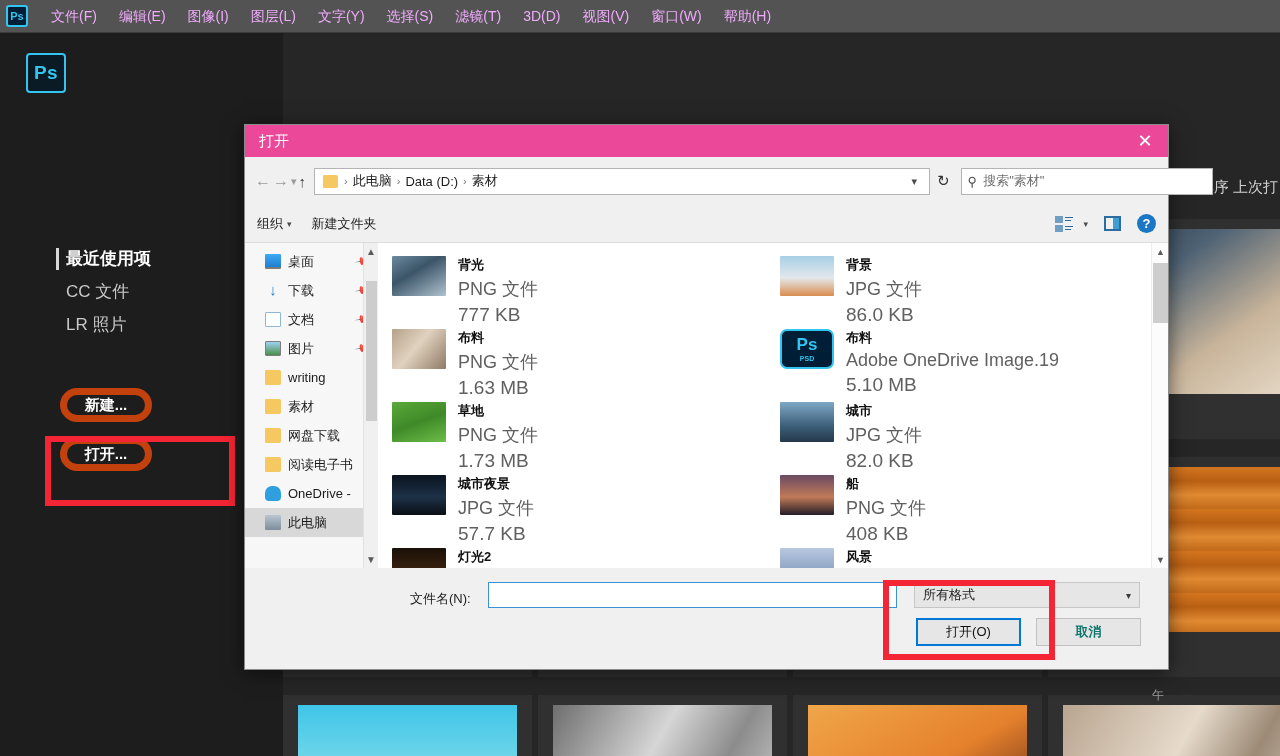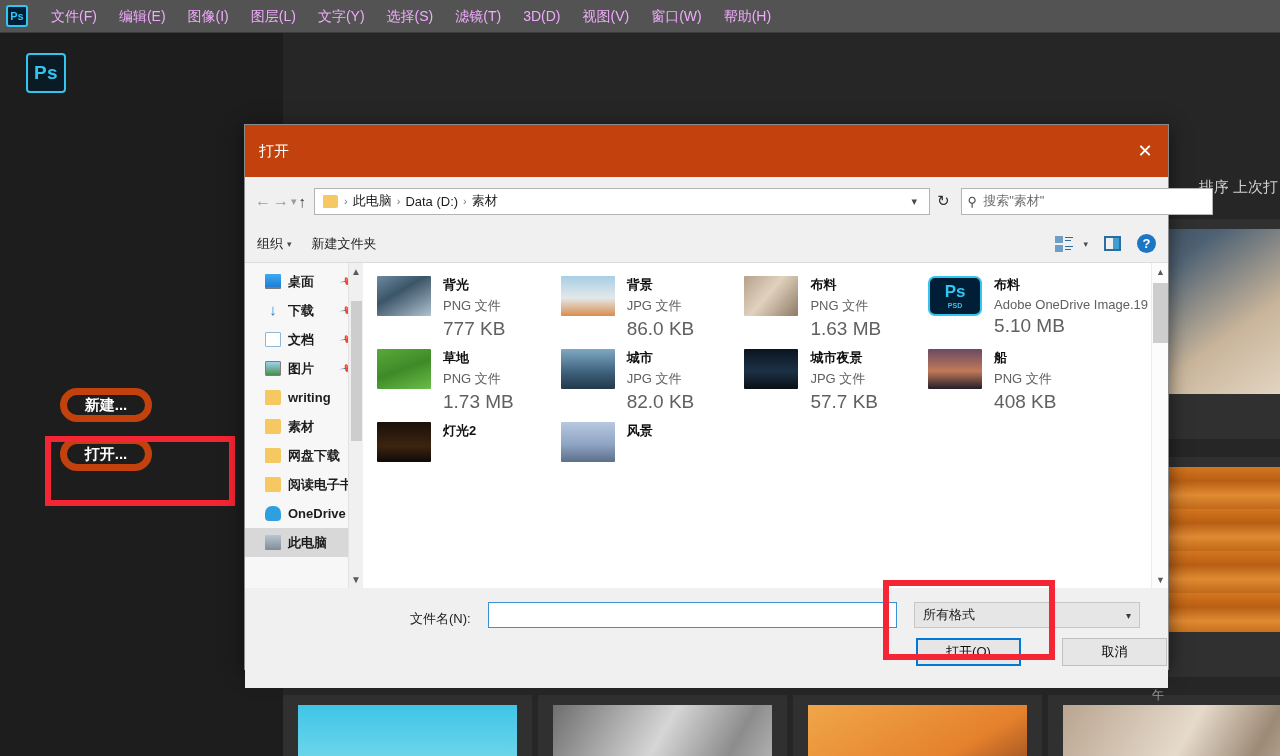--- a/index.html
+++ b/index.html
@@ -102,21 +102,21 @@
   
   .dialog {
     position: absolute; left: 244px; top: 124px;
     width: 925px; height: 546px;
     background: #f0f0f0;
     border: 1px solid #8a8a8a;
     box-shadow: 0 3px 18px rgba(0,0,0,.55);
     font-size: 13px; color: #111;
   }
   .dlg-title {
-    height: 52px; background: #c2410c;
+    height: 32px; background: #ec4899;
     display: flex; align-items: center;
     color: #ffffff; font-size: 15px; padding-left: 14px;
   }
   .dlg-close {
     margin-left: auto; width: 46px; height: 36px;
     display: flex; align-items: center; justify-content: center;
     color: #fff; font-size: 18px; font-weight: 300;
   }
 
   .dlg-navbar {
@@ -174,22 +174,22 @@
   }
   .ic-help {
     width: 19px; height: 19px; border-radius: 50%; background: #1b77c4;
     color: #fff; font-size: 13px; font-weight: bold;
     display: flex; align-items: center; justify-content: center;
   }
 
   .dlg-main { display: flex; height: 325px; background: #fff; }
 
   .dlg-sidebar {
-    width: 118px; background: #f7f7f7; position: relative;
-    overflow: hidden; padding-top: 4px; font-weight: bold;
+    width: 133px; background: #f7f7f7; position: relative;
+    overflow: hidden; padding-top: 4px;
   }
   .side-item {
     height: 29px; display: flex; align-items: center;
     padding-left: 20px; gap: 7px; font-size: 13px; color: #1c1c1c;
     white-space: nowrap; position: relative;
   }
   .side-item.sel { background: #d8d8d8; }
   .side-pin { position: absolute; right: 8px; color: #9a9a9a; font-size: 11px; transform: rotate(35deg); }
   .sic { width: 16px; height: 15px; flex: none; border-radius: 1px; }
   .sic-desktop { background: linear-gradient(180deg,#3fa9f5 0%,#1f7fd0 100%); border-bottom: 2px solid #7b7b7b; }
@@ -209,27 +209,27 @@
   .side-thumb {
     position: absolute; left: 2px; top: 38px; width: 11px; height: 140px;
     background: #cdcdcd;
   }
 
   .dlg-files {
     flex: 1; position: relative; background: #fff; overflow: hidden;
   }
   .file-grid {
     position: absolute; left: 14px; top: 8px; right: 20px;
-    display: grid; grid-template-columns: 1fr 1fr 1fr 1fr; column-gap: 20px;
+    display: grid; grid-template-columns: 1fr 1fr; column-gap: 20px;
   }
   .file-item { display: flex; gap: 12px; height: 73px; align-items: flex-start; padding-top: 5px; }
   .file-thumb { width: 54px; height: 40px; flex: none; border-radius: 1px; }
   .file-meta { display: flex; flex-direction: column; gap: 3px; min-width: 0; }
   .file-name { font-size: 13px; font-weight: bold; color: #101010; white-space: nowrap; }
-  .file-type { font-size: 13px; color: #606060; white-space: nowrap; }
+  .file-type { font-size: 18px; color: #606060; white-space: nowrap; }
   .file-size { font-size: 19px; color: #606060; }
   .ft-psd {
     background: #001e36; border: 2px solid #31c5f0; border-radius: 7px;
     display: flex; flex-direction: column; align-items: center; justify-content: center;
     color: #31c5f0; font-weight: bold; line-height: 1;
   }
   .ft-psd .big { font-size: 17px; }
   .ft-psd .small { font-size: 7px; margin-top: 2px; }
   .t-backlight { background: linear-gradient(150deg,#6d8aa0 0%,#3b5568 40%,#b0c2cf 100%); }
   .t-bg       { background: linear-gradient(180deg,#a8cfe6 0%,#e3e8ea 55%,#d98d4e 100%); }
@@ -273,24 +273,24 @@
     font-size: 13px; color: #1c1c1c;
   }
   .fmt-caret { margin-left: auto; font-size: 10px; color: #3a3a3a; }
   .btn-open {
     position: absolute; left: 671px; top: 50px; width: 105px; height: 28px;
     background: #e6e6e6; border: 2px solid #0078d7;
     display: flex; align-items: center; justify-content: center;
     font-size: 13px; color: #101010;
   }
   .btn-cancel {
-    position: absolute; left: 817px; top: 50px; width: 105px; height: 28px;
+    position: absolute; left: 791px; top: 50px; width: 105px; height: 28px;
     background: #e6e6e6; border: 1px solid #c0c0c0;
     display: flex; align-items: center; justify-content: center;
-    font-size: 13px; color: #000000;
+    font-size: 13px; color: #0f766e; font-weight: bold;
   }
   .ts-right { position: absolute; left: 1152px; top: 654px; color: #9a9a9a; font-size: 12px; }
 </style>
 </head>
 <body>
 
 <div id="app">
 
   <div class="ps-menubar">
     <div class="ps-menu-logo">Ps</div>
@@ -348,20 +348,25 @@
           <div class="thumb-img im-hat"></div>
         </div>
         <div class="thumb-cell">
           <div class="thumb-img im-sand"></div>
         </div>
       </div>
     </div>
 
     <div class="ps-left-rail">
       <div class="ps-big-logo">Ps</div>
+      <div class="rail-nav">
+        <div class="rail-nav-item active">最近使用项</div>
+        <div class="rail-nav-item">CC 文件</div>
+        <div class="rail-nav-item">LR 照片</div>
+      </div>
       <div class="rail-btn" id="btn-new">新建...</div>
       <div class="rail-btn" id="btn-open">打开...</div>
     </div>
 
     <div class="ts-right">午</div>
   </div>
 
   <div class="hl-box" id="hl-open-left"></div>
 
   <div class="dialog">

